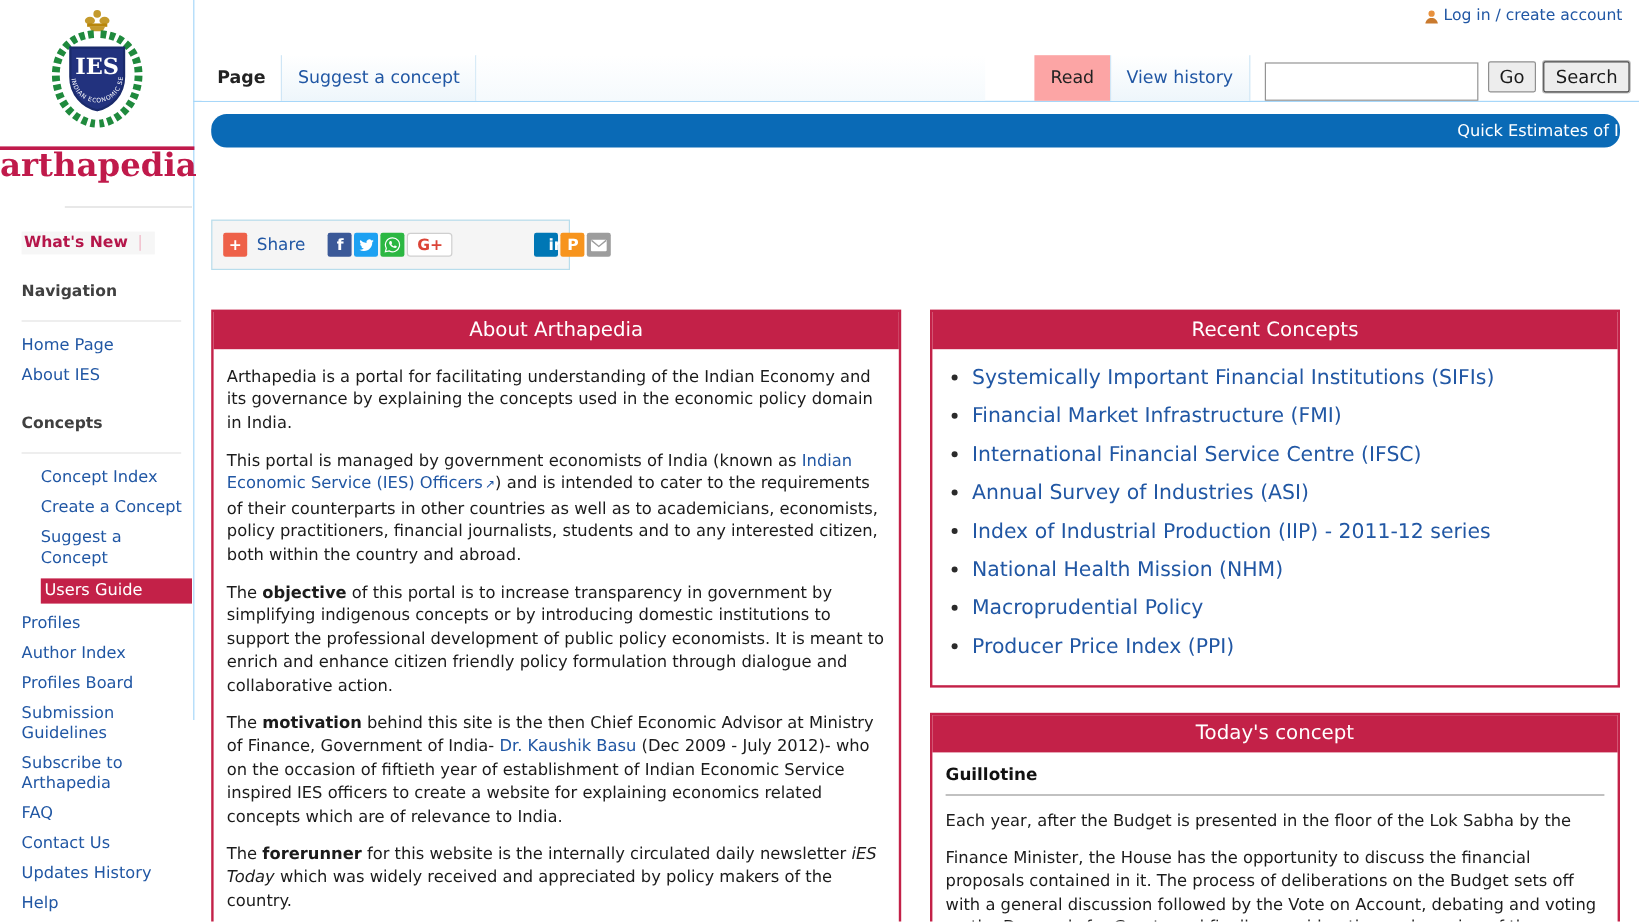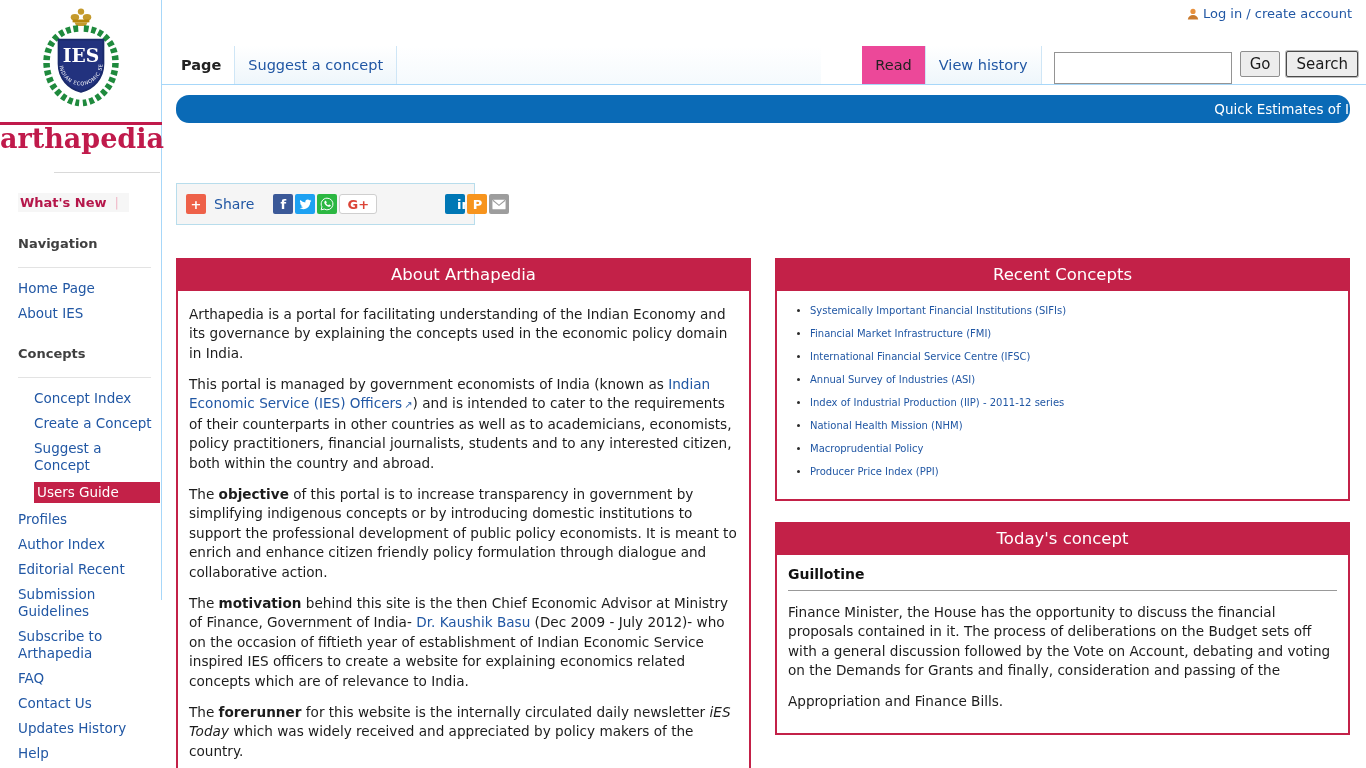--- a/index.html
+++ b/index.html
@@ -26,21 +26,21 @@
   .sb-link.indent{margin-left:34px;}
   .sb-link.active{background:#c32148;color:#fff;margin-right:1px;padding:2px 3px;margin-left:34px;}
   .sb-link.first{margin-top:12px;}
 
   
   .login{position:absolute;top:6px;right:14px;color:#2157a4;font-size:13px;display:flex;align-items:center;gap:4px;}
   .tabrow-border{position:absolute;left:161px;right:0;top:84px;border-bottom:1px solid #a7d7f9;}
   .tabrow{position:absolute;left:168px;right:8px;top:46px;height:38px;display:flex;align-items:stretch;font-size:14.5px;}
   .tab{line-height:38px;padding:0 13px;white-space:nowrap;}
   .tab.left-active{background:#fff;color:#222;font-weight:bold;}
-  .tab.right-active{background:#ec4899;color:#222;}
+  .tab.right-active{background:#fca5a5;color:#222;}
   .tab.inactive{background:linear-gradient(#ffffff,#eef6fb);border-left:1px solid #cfe6f6;border-right:1px solid #cfe6f6;color:#2157a4;}
   .tab-filler{flex:0 0 424px;background:linear-gradient(#ffffff,#f5fafd);}
   .tab-spacer{flex:1;}
   .searchbox{display:flex;align-items:flex-start;margin-left:12px;}
   .search-input{width:164px;height:26px;margin-top:6px;border:1px solid #949494;padding:2px 6px;font-size:13px;
                 font-family:inherit;outline:none;background:#fff;}
   .btn{margin:5px 0 0 8px;padding:3px 9px;background:#ededed;border:1px solid #8f8f8f;border-radius:2px;
        font-size:15px;font-family:inherit;color:#1a1a1a;cursor:pointer;}
   .btn.search{margin-left:6px;border:1px solid #4a4a4a;box-shadow:0 0 0 1px #bbb;}
 
@@ -63,21 +63,21 @@
   .cols{position:absolute;left:176px;right:16px;top:258px;display:flex;gap:24px;align-items:flex-start;}
   .col{flex:1;min-width:0;}
   .box{border:2px solid #c32148;background:#fff;}
   .box + .box{margin-top:21px;}
   .box-head{background:#c32148;color:#fff;text-align:center;font-size:16.5px;padding:5px 0 7px;}
   .box-body{padding:2px 11px 10px;}
   .box-body p{font-size:13.6px;line-height:19.5px;margin:11.5px 0;color:#1c1c1c;}
   .txt-link{color:#2157a4;}
   .ext{font-size:10px;margin-left:2px;color:#2157a4;}
   .rc-list{margin:7px 0 9px 4px;padding-left:18px;}
-  .rc-list li{margin:12px 0;font-size:10px;color:#2b2b2b;}
+  .rc-list li{margin:12px 0;font-size:17px;color:#2b2b2b;}
   .rc-list a{color:#2157a4;}
   .concept-title{font-size:14px;font-weight:bold;color:#111;padding:9px 0 8px;border-bottom:1px solid #999;margin-bottom:2px;}
 </style>
 </head>
 <body>
 
 <div class="page">
 
   <div class="sidebar">
     <div class="logo">
@@ -108,21 +108,21 @@
         <h3 class="sb-head">Navigation</h3>
         <a href="#" class="sb-link first">Home Page</a>
         <a href="#" class="sb-link">About IES</a>
         <h3 class="sb-head">Concepts</h3>
         <a href="#" class="sb-link indent first">Concept Index</a>
         <a href="#" class="sb-link indent">Create a Concept</a>
         <a href="#" class="sb-link indent">Suggest a Concept</a>
         <a href="#" class="sb-link indent active">Users Guide</a>
         <a href="#" class="sb-link">Profiles</a>
         <a href="#" class="sb-link">Author Index</a>
-        <a href="#" class="sb-link">Editorial Recent</a>
+        <a href="#" class="sb-link">Profiles Board</a>
         <a href="#" class="sb-link">Submission Guidelines</a>
         <a href="#" class="sb-link">Subscribe to Arthapedia</a>
         <a href="#" class="sb-link">FAQ</a>
         <a href="#" class="sb-link">Contact Us</a>
         <a href="#" class="sb-link">Updates History</a>
         <a href="#" class="sb-link">Help</a>
       </div>
 
     <h3 class="sb-head">Share Tools</h3>
     
@@ -220,20 +220,21 @@
               <li><a href="#">Macroprudential Policy</a></li>
               <li><a href="#">Producer Price Index (PPI)</a></li>
             </ul>
         </div>
       </div>
       <div class="box">
         <div class="box-head">Today's concept</div>
         <div class="box-body">
           <div class="concept-title">Guillotine</div>
           <div id="today-body">
+              <p><span>Each year, after the Budget is presented in the floor of the Lok Sabha by the</span></p>
               <p><span>Finance Minister, the House has the opportunity to discuss the financial proposals contained in it. The process of deliberations on the Budget sets off with a general discussion followed by the Vote on Account, debating and voting on the Demands for Grants and finally, consideration and passing of the</span></p>
               <p><span>Appropriation and Finance Bills.</span></p>
             </div>
         </div>
       </div>
     </div>
   </div>
 </div>
 
 </body></html>

